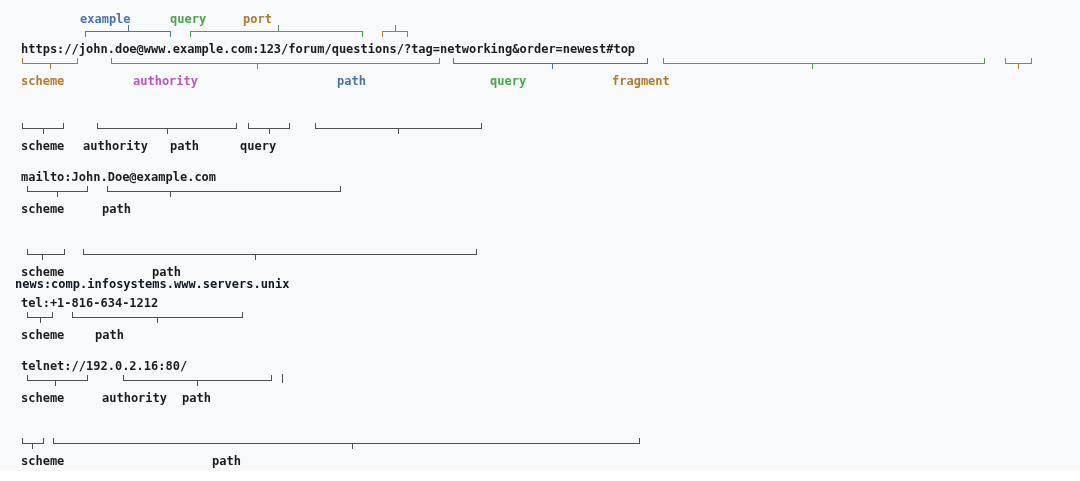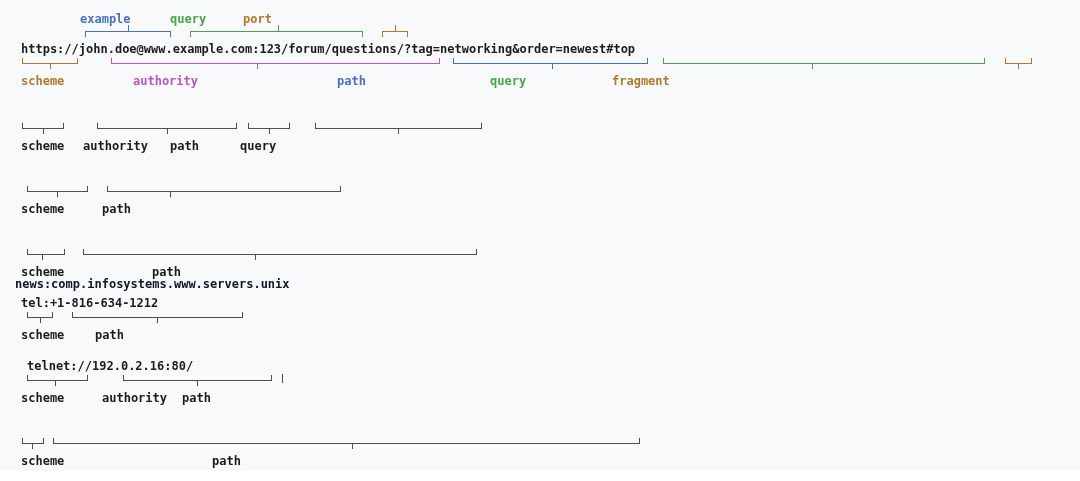--- a/index.html
+++ b/index.html
@@ -66,20 +66,21 @@
       <div class="bracket b-bottom" style="left: 248px; top: 123px; width: 42px; border-color: rgb(79, 79, 79);"></div>
       <div class="tick" style="left: 269px; top: 129px; height: 5px; background: rgb(79, 79, 79);"></div>
       <div class="bracket b-bottom" style="left: 315px; top: 123px; width: 167px; border-color: rgb(79, 79, 79);"></div>
       <div class="tick" style="left: 398px; top: 129px; height: 5px; background: rgb(79, 79, 79);"></div>
       <div class="txt" style="left: 21px; top: 139px; color: rgb(28, 28, 30);">scheme</div>
       <div class="txt" style="left: 83px; top: 139px; color: rgb(28, 28, 30);">authority</div>
       <div class="txt" style="left: 170px; top: 139px; color: rgb(28, 28, 30);">path</div>
       <div class="txt" style="left: 240px; top: 139px; color: rgb(28, 28, 30);">query</div>
     </div>
     <div class="row">
+      <div class="txt" style="left: 21px; top: 170px; color: rgb(28, 28, 30);">mailto:John.Doe@example.com</div>
       <div class="bracket b-bottom" style="left: 27px; top: 186px; width: 61px; border-color: rgb(79, 79, 79);"></div>
       <div class="tick" style="left: 57px; top: 192px; height: 5px; background: rgb(79, 79, 79);"></div>
       <div class="bracket b-bottom" style="left: 107px; top: 186px; width: 234px; border-color: rgb(79, 79, 79);"></div>
       <div class="tick" style="left: 170px; top: 192px; height: 5px; background: rgb(79, 79, 79);"></div>
       <div class="txt" style="left: 21px; top: 202px; color: rgb(28, 28, 30);">scheme</div>
       <div class="txt" style="left: 102px; top: 202px; color: rgb(28, 28, 30);">path</div>
     </div>
     <div class="row">
       <div class="txt" style="left: 15px; top: 233px; color: #0f172a; margin-top: 44px;">news:comp.infosystems.www.servers.unix</div>
       <div class="bracket b-bottom" style="left: 27px; top: 249px; width: 38px; border-color: rgb(79, 79, 79);"></div>
@@ -92,21 +93,21 @@
     <div class="row">
       <div class="txt" style="left: 21px; top: 296px; color: rgb(28, 28, 30);">tel:+1-816-634-1212</div>
       <div class="bracket b-bottom" style="left: 27px; top: 312px; width: 26px; border-color: rgb(79, 79, 79);"></div>
       <div class="tick" style="left: 40px; top: 318px; height: 5px; background: rgb(79, 79, 79);"></div>
       <div class="bracket b-bottom" style="left: 72px; top: 312px; width: 171px; border-color: rgb(79, 79, 79);"></div>
       <div class="tick" style="left: 157px; top: 318px; height: 5px; background: rgb(79, 79, 79);"></div>
       <div class="txt" style="left: 21px; top: 328px; color: rgb(28, 28, 30);">scheme</div>
       <div class="txt" style="left: 95px; top: 328px; color: rgb(28, 28, 30);">path</div>
     </div>
     <div class="row">
-      <div class="txt" style="left: 27px; top: 359px; color: rgb(28, 28, 30);">telnet://192.0.2.16:80/</div>
+      <div class="txt" style="left: 21px; top: 359px; color: rgb(28, 28, 30);">telnet://192.0.2.16:80/</div>
       <div class="bracket b-bottom" style="left: 27px; top: 375px; width: 61px; border-color: rgb(79, 79, 79);"></div>
       <div class="tick" style="left: 55px; top: 381px; height: 5px; background: rgb(79, 79, 79);"></div>
       <div class="bracket b-bottom" style="left: 123px; top: 375px; width: 149px; border-color: rgb(79, 79, 79);"></div>
       <div class="tick" style="left: 197px; top: 381px; height: 5px; background: rgb(79, 79, 79);"></div>
       <div class="bar" style="left: 282px; top: 374px; background: rgb(79, 79, 79);"></div>
       <div class="txt" style="left: 21px; top: 391px; color: rgb(28, 28, 30);">scheme</div>
       <div class="txt" style="left: 102px; top: 391px; color: rgb(28, 28, 30);">authority</div>
       <div class="txt" style="left: 182px; top: 391px; color: rgb(28, 28, 30);">path</div>
     </div>
     <div class="row">

